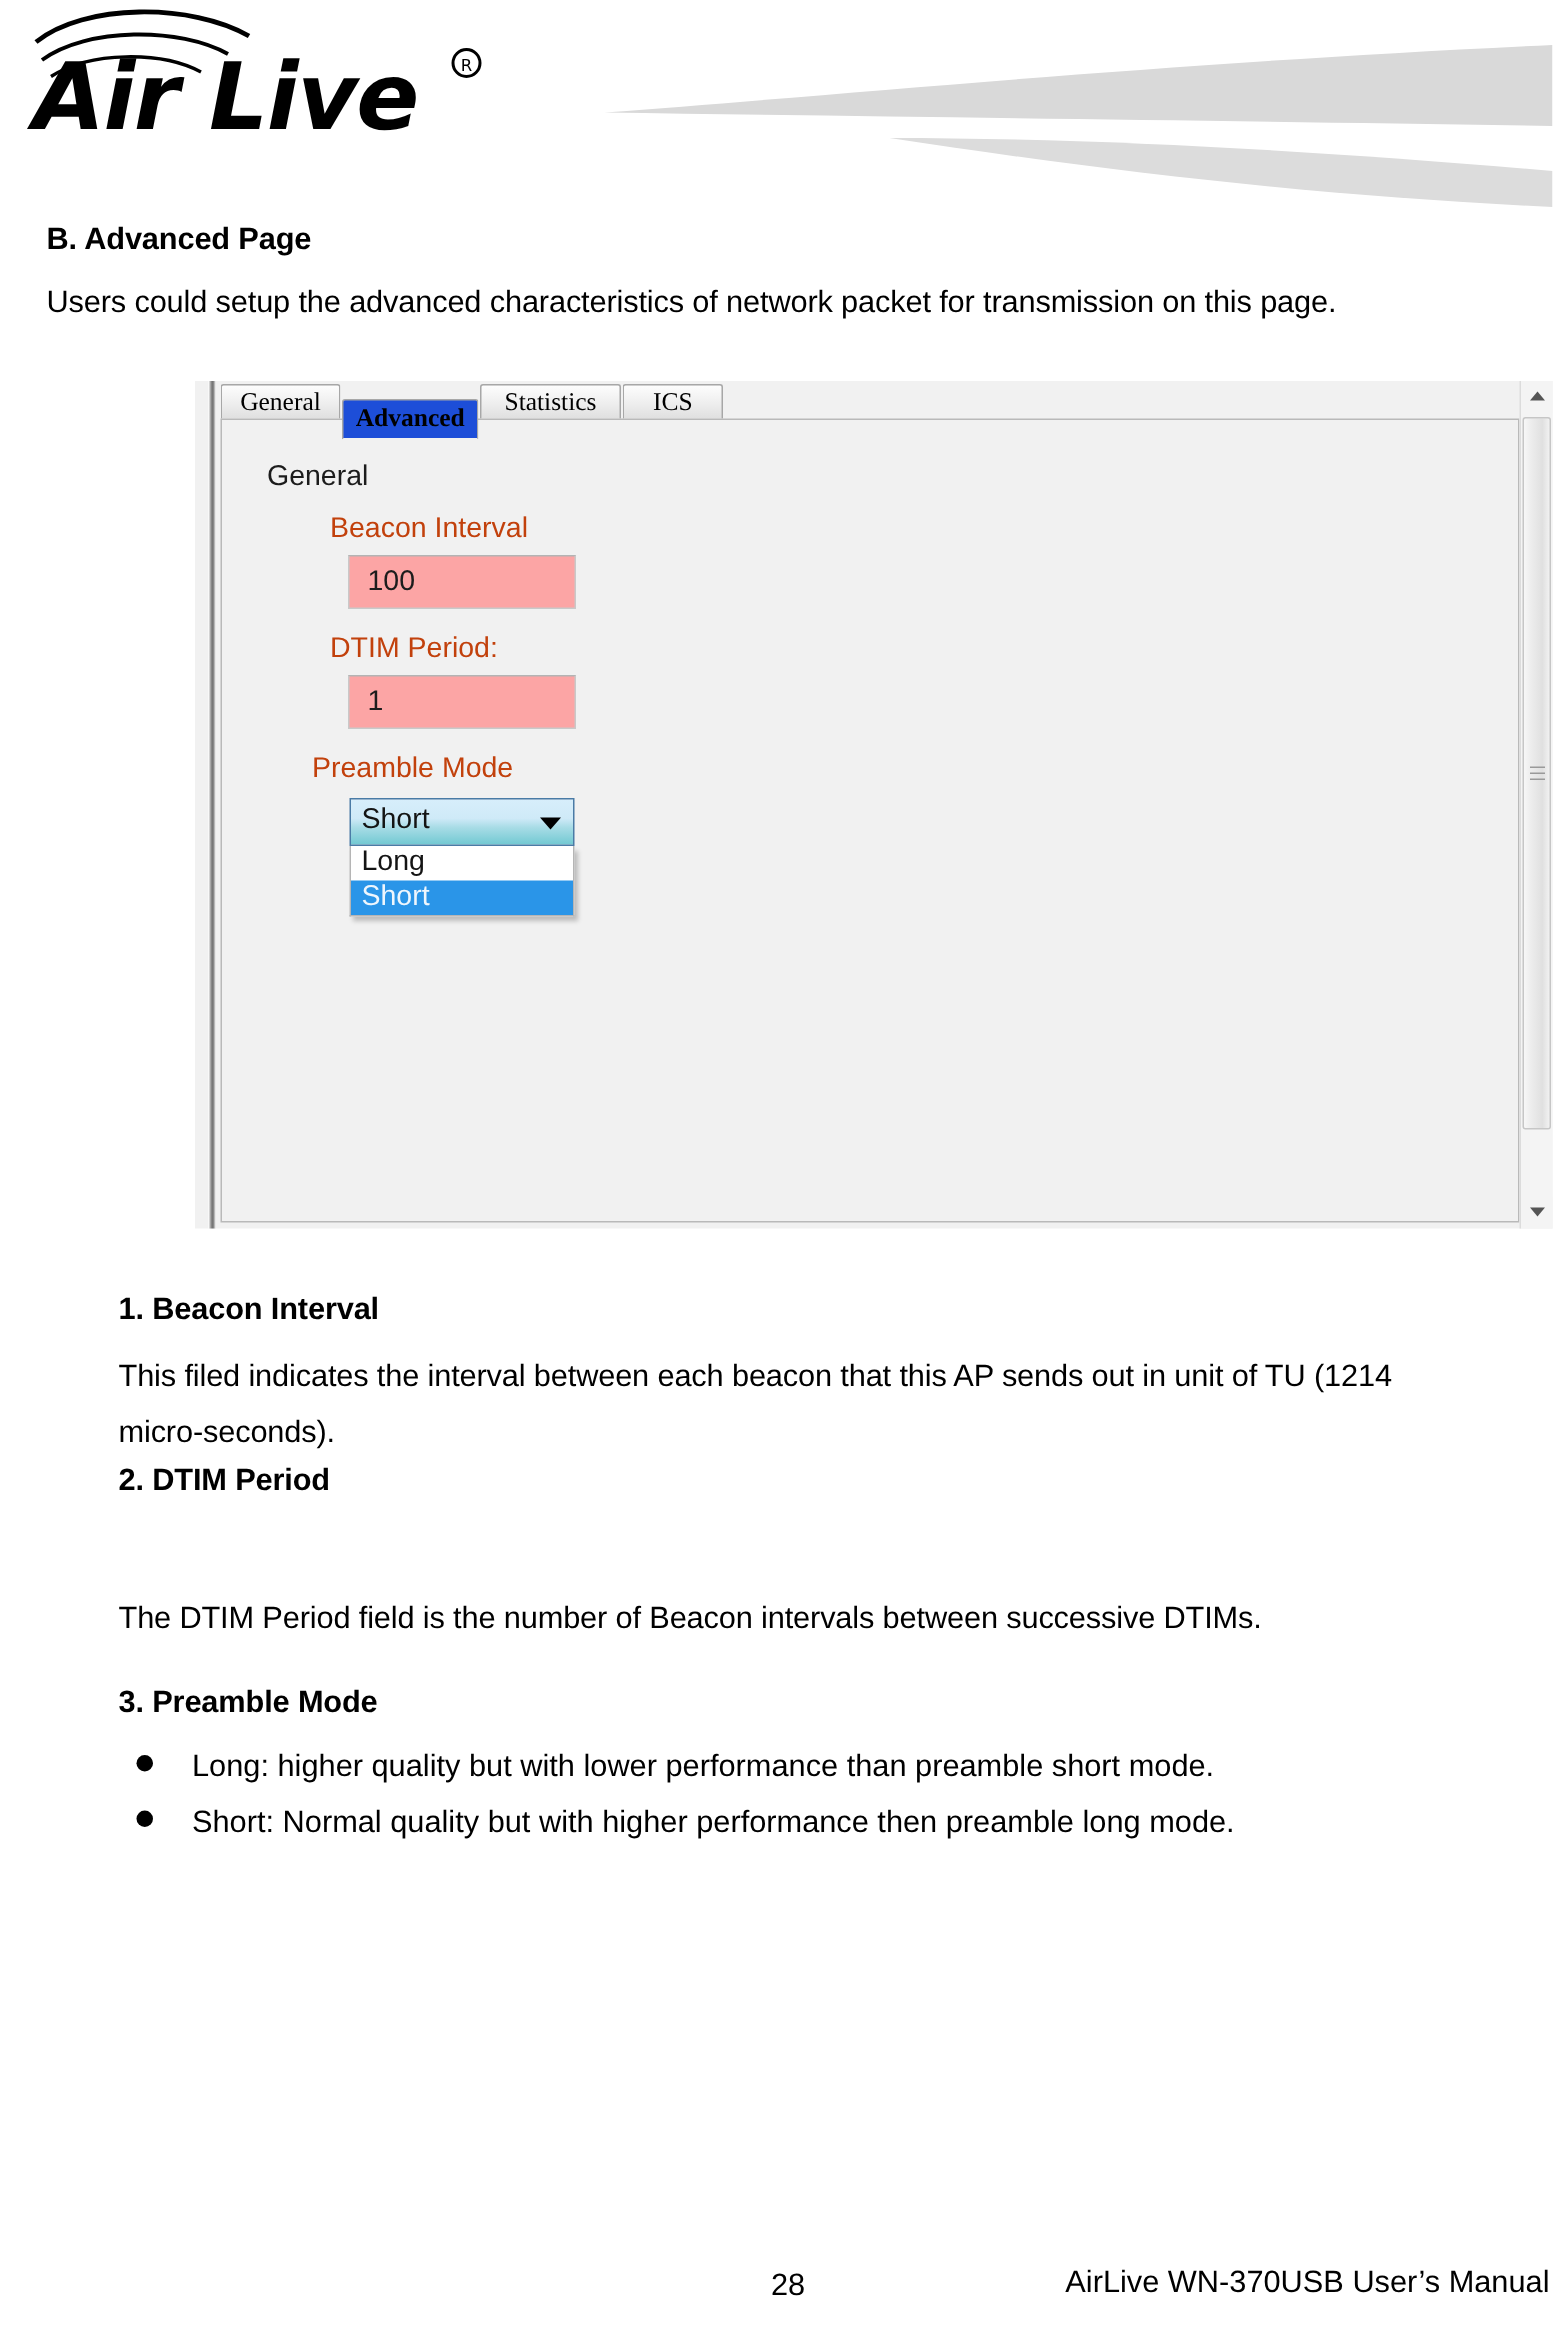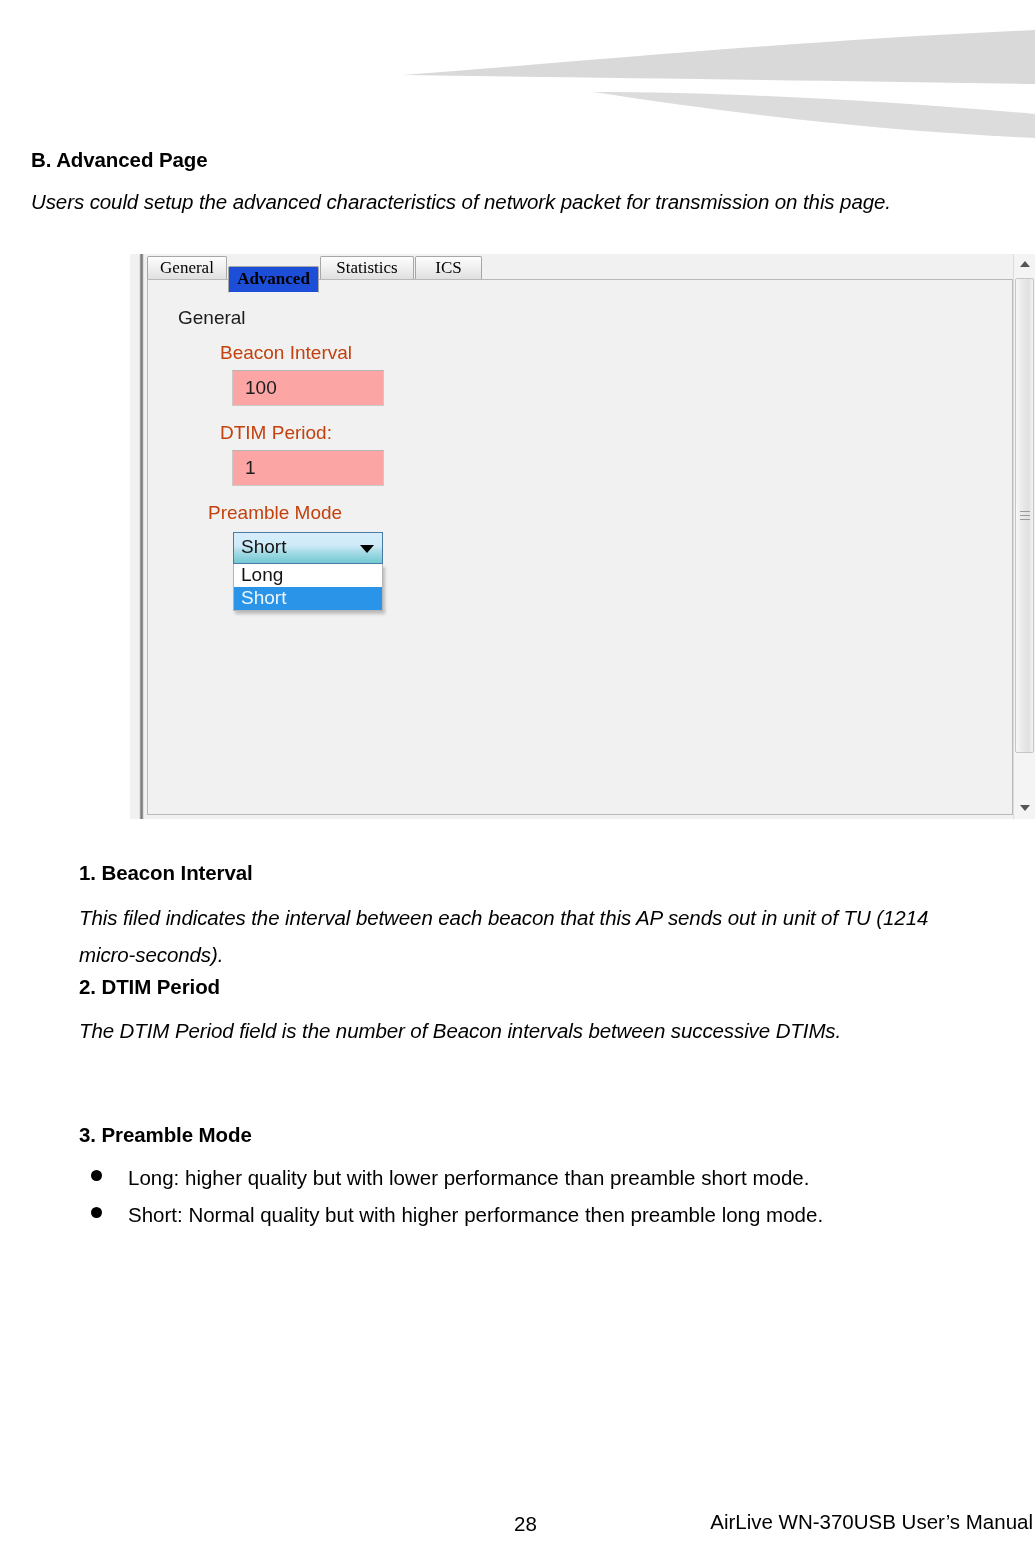--- a/index.html
+++ b/index.html
@@ -60,21 +60,20 @@
     position: absolute;
     font-weight: bold;
     font-size: 20.5px;
     letter-spacing: -0.1px;
   }
   .para {
     position: absolute;
     font-size: 20.5px;
     line-height: 37px;
     letter-spacing: -0.1px;
-    font-style: italic;
   }
   .justify {
     text-align: justify;
     text-justify: inter-word;
   }
   .intro {
     left: 31px;
     top: 183px;
     width: 1004px;
   }
@@ -278,21 +277,21 @@
   }
   .sb-grip i {
     display: block;
     height: 1px;
     margin-bottom: 3px;
     background: #9a9a9a;
   }
 
   
   .s-head { left: 79px; }
-  .s-para { left: 79px; width: 913px; }
+  .s-para { left: 79px; width: 913px; margin-top: 48px; }
   .s-para-narrow { left: 79px; width: 908px; }
 
   .bullet-row {
     position: absolute;
     left: 79px;
     width: 913px;
     font-size: 20.5px;
     line-height: 37px;
   }
   .bullet-dot {
@@ -323,20 +322,35 @@
     top: 1510px;
     font-size: 20.5px;
     white-space: nowrap;
   }
 </style>
 </head>
 <body>
 
 <div class="page-header">
 
+  <div class="logo-wrap">
+    <svg width="320" height="96" viewBox="0 0 320 96" xmlns="http://www.w3.org/2000/svg">
+
+      <g fill="none" stroke="#000">
+        <path d="M8 24 C 40 -2, 112 -2, 150 20" stroke-width="3.2"></path>
+        <path d="M12 36 C 42 14, 104 14, 136 32" stroke-width="2.6"></path>
+        <path d="M18 47 C 44 30, 92 30, 118 44" stroke-width="2.2"></path>
+      </g>
+
+      <text x="6" y="82" font-family="'DejaVu Sans', sans-serif" font-size="62" font-weight="bold" font-style="italic" fill="#000" letter-spacing="-1">Air Live</text>
+
+      <circle cx="295" cy="38" r="9" fill="none" stroke="#000" stroke-width="2"></circle>
+      <text x="295" y="43" font-family="'DejaVu Sans', sans-serif" font-size="11" text-anchor="middle" fill="#000">R</text>
+    </svg>
+  </div>
 
 
   <div class="swoosh-wrap">
     <svg width="640" height="108" viewBox="0 0 640 108" xmlns="http://www.w3.org/2000/svg">
       <path d="M8 45 C 170 33, 380 12, 640 0 L 640 54 C 400 50, 200 48, 8 45 Z" fill="#d9d9d9"></path>
       <path d="M198 62 C 330 62, 480 70, 640 84 L 640 108 C 470 100, 330 82, 198 62 Z" fill="#dcdcdc"></path>
     </svg>
   </div>
 
 </div>

